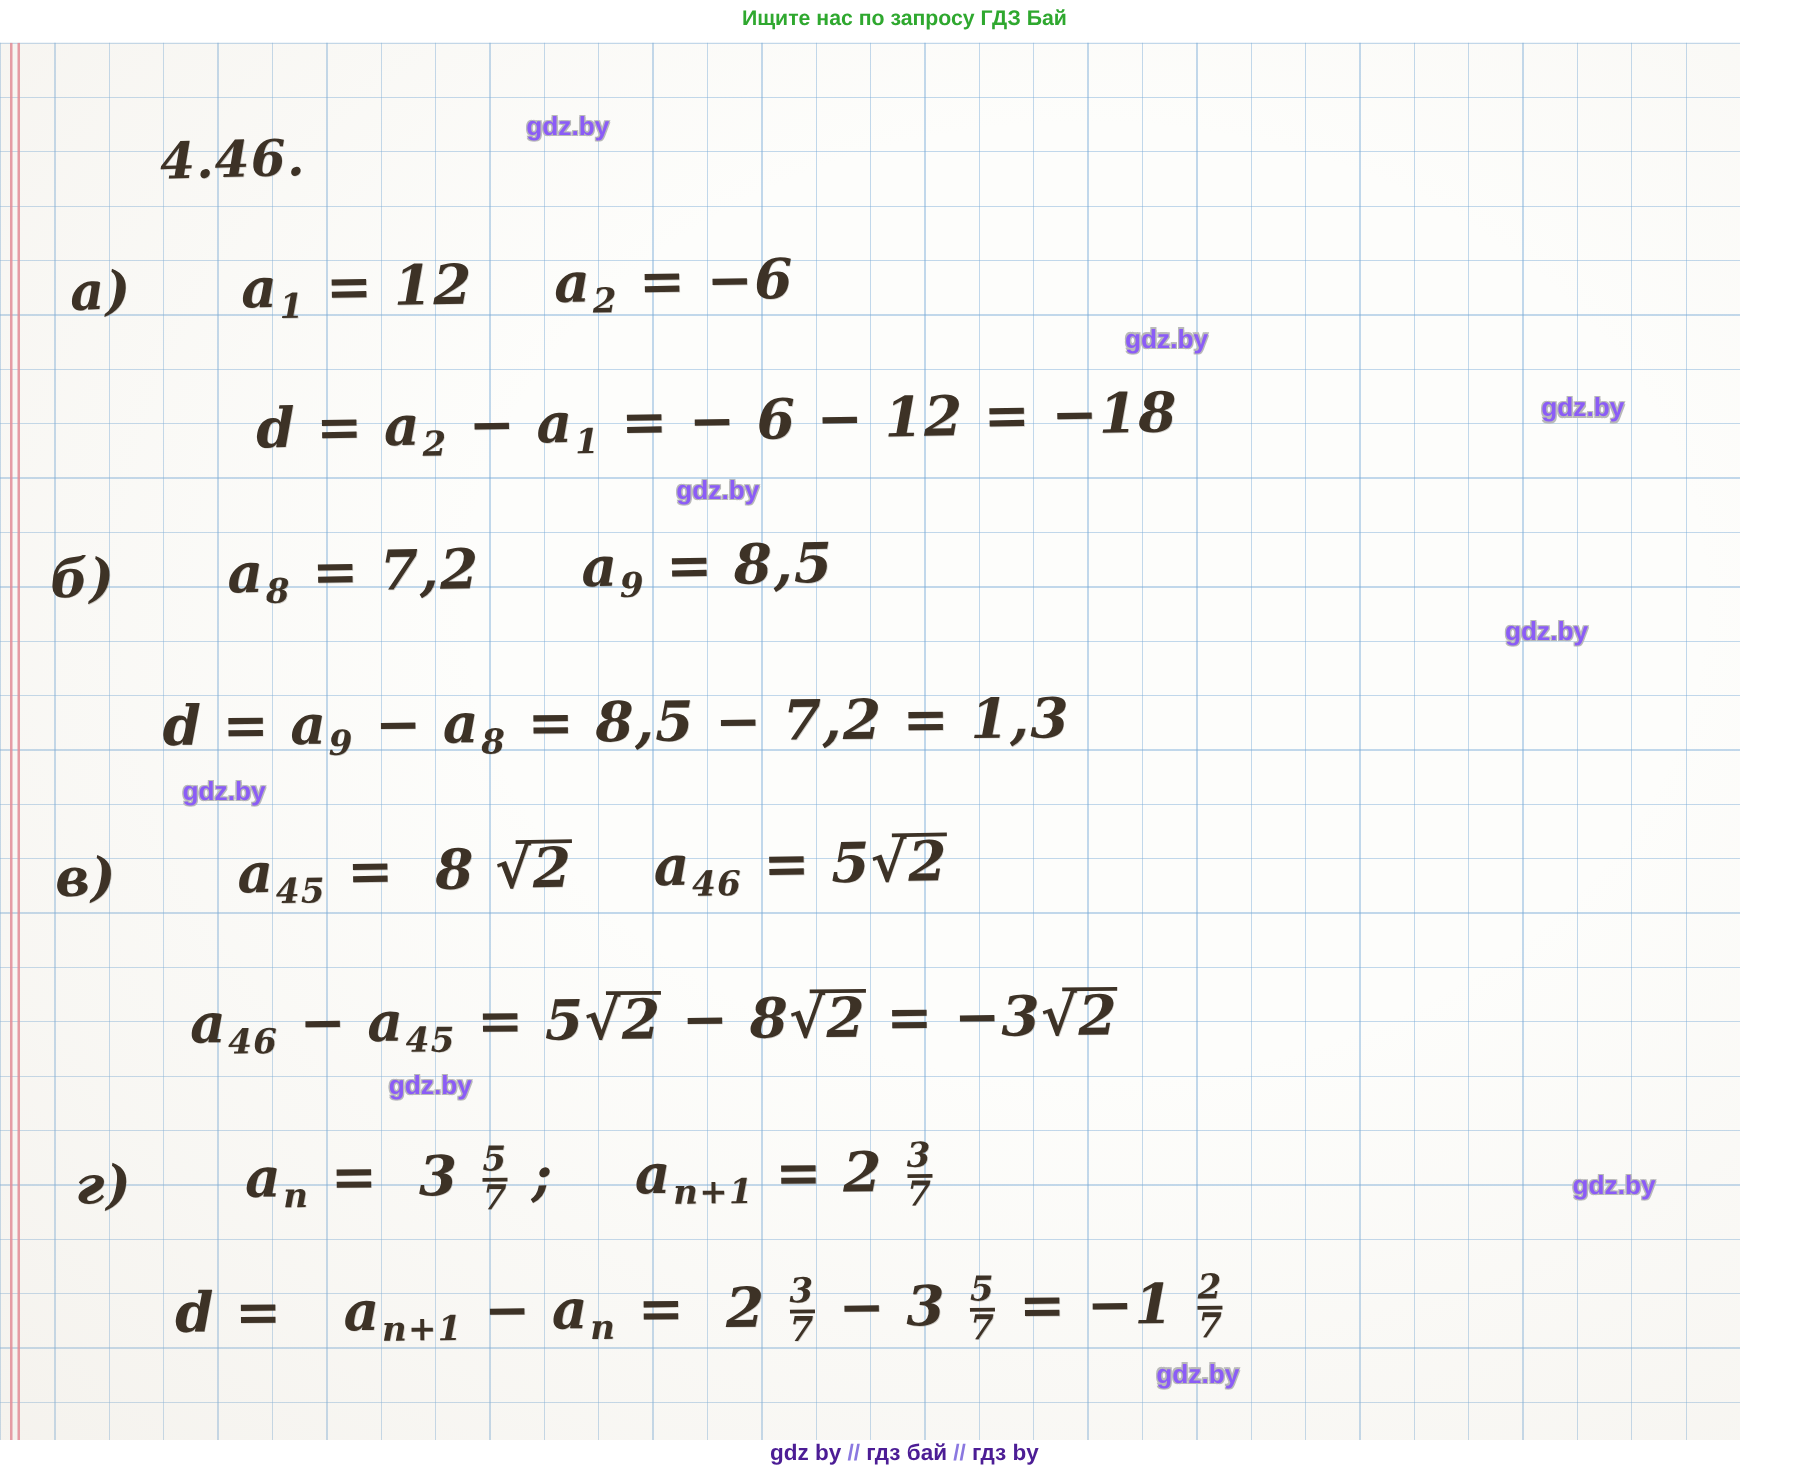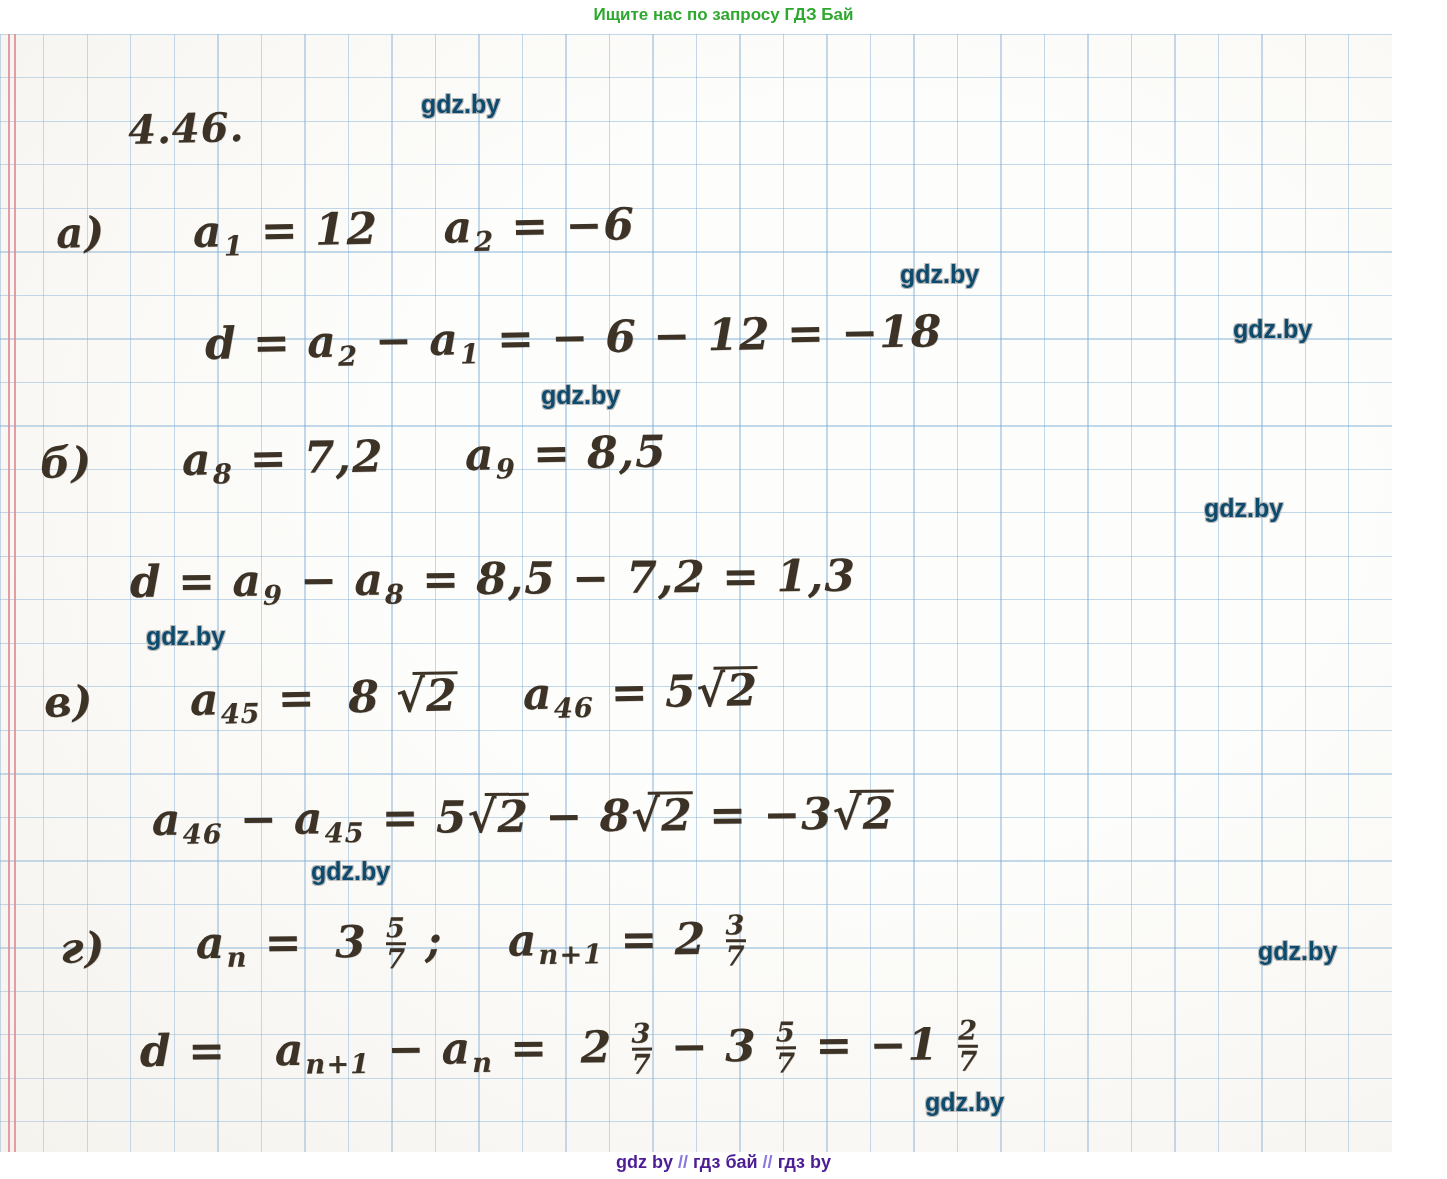--- a/index.html
+++ b/index.html
@@ -115,22 +115,22 @@
     padding: 0 3px;
   }
   .frac .num { display: block; }
   .frac .den { display: block; border-top: 3px solid #3d3226; }
 
   
   .wm {
     position: absolute;
     font-family: "Liberation Sans", sans-serif;
     font-weight: bold;
-    font-size: 25px;
-    color: #0c4a6e;
+    font-size: 21px;
+    color: #8b5cf6;
     text-shadow:
        1px 1px 0 #b9b9b9,
       -1px 1px 0 #b9b9b9,
        1px -1px 0 #b9b9b9,
       -1px -1px 0 #b9b9b9;
     z-index: 20;
     pointer-events: none;
   }
 </style>
 </head>

